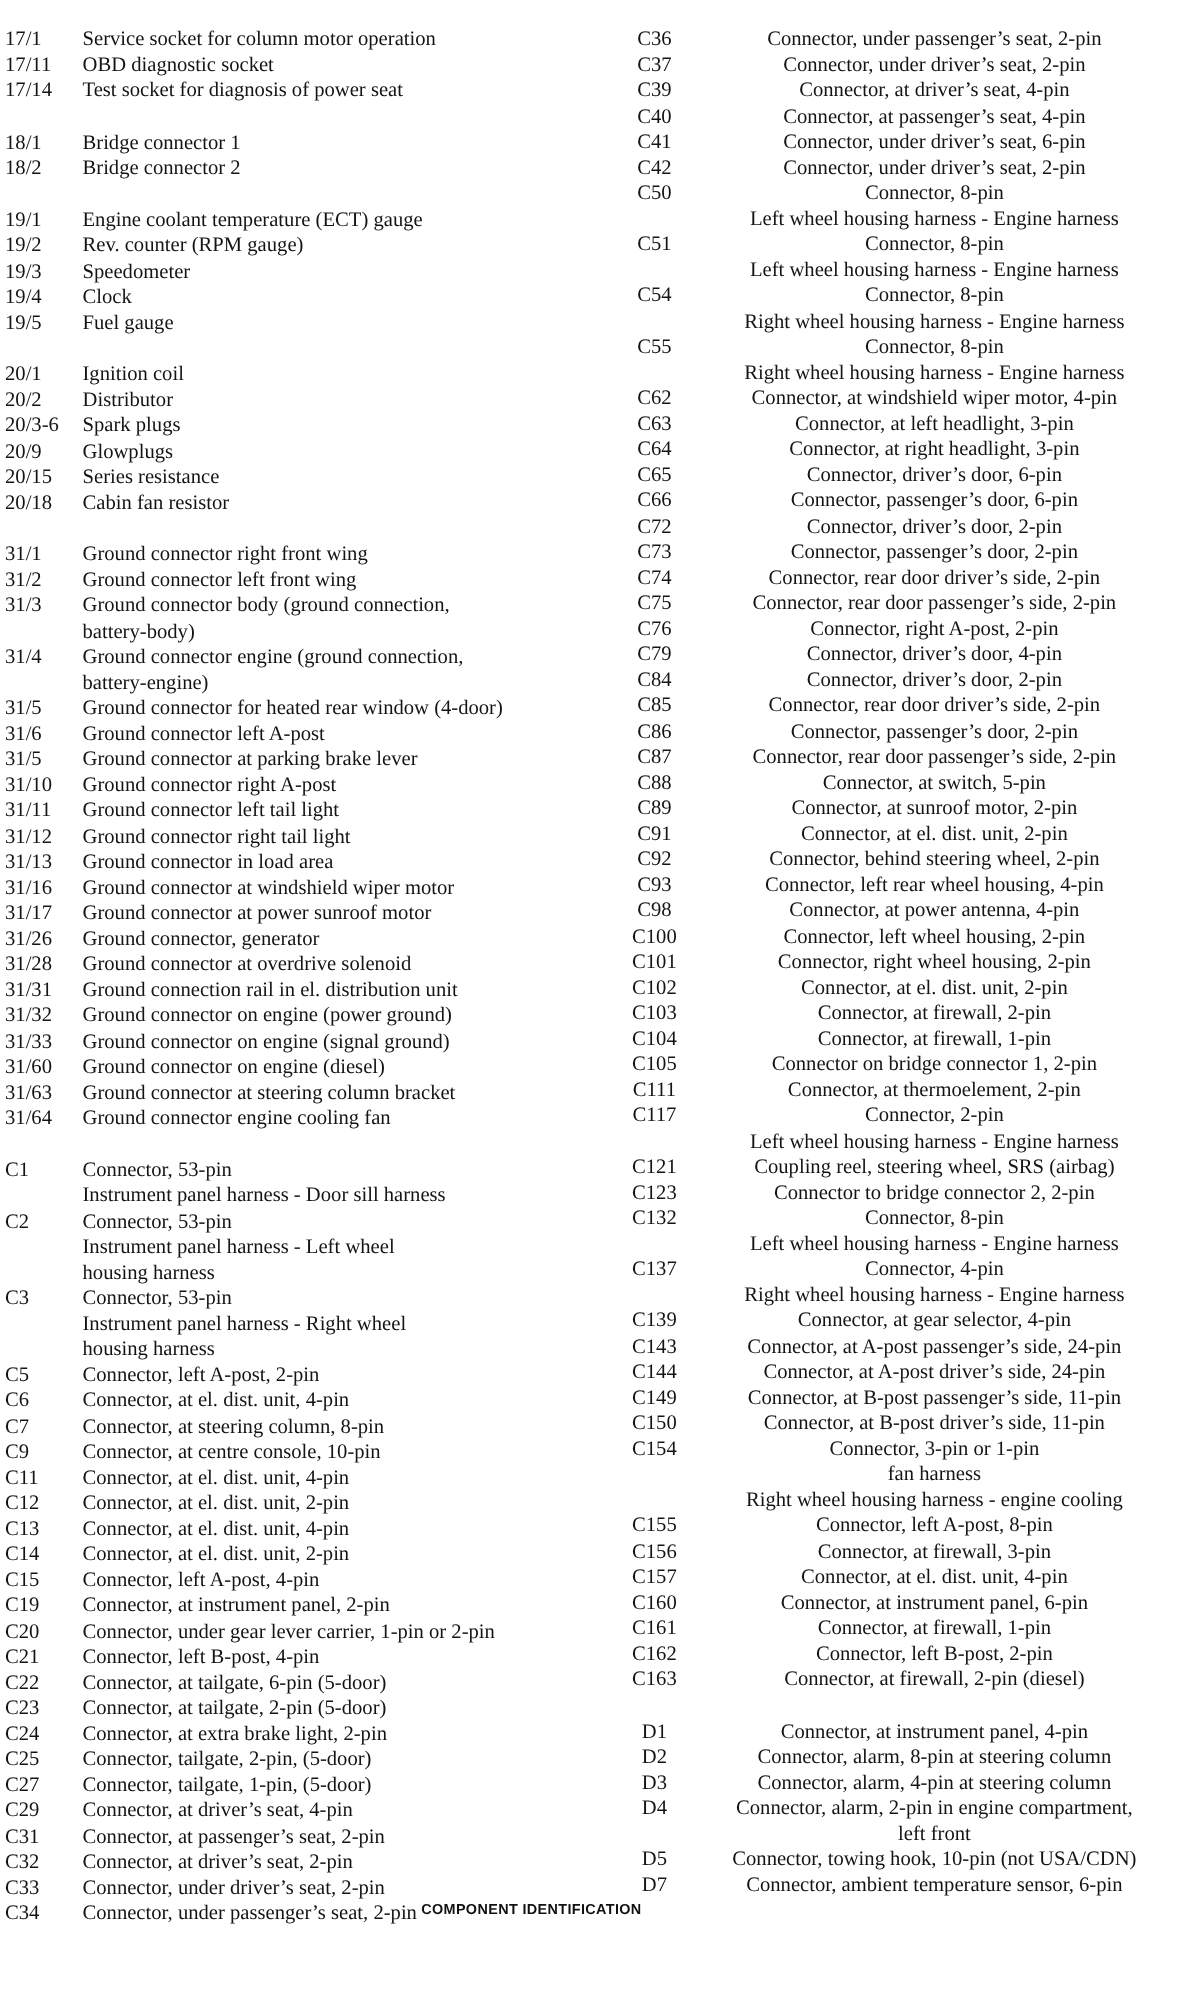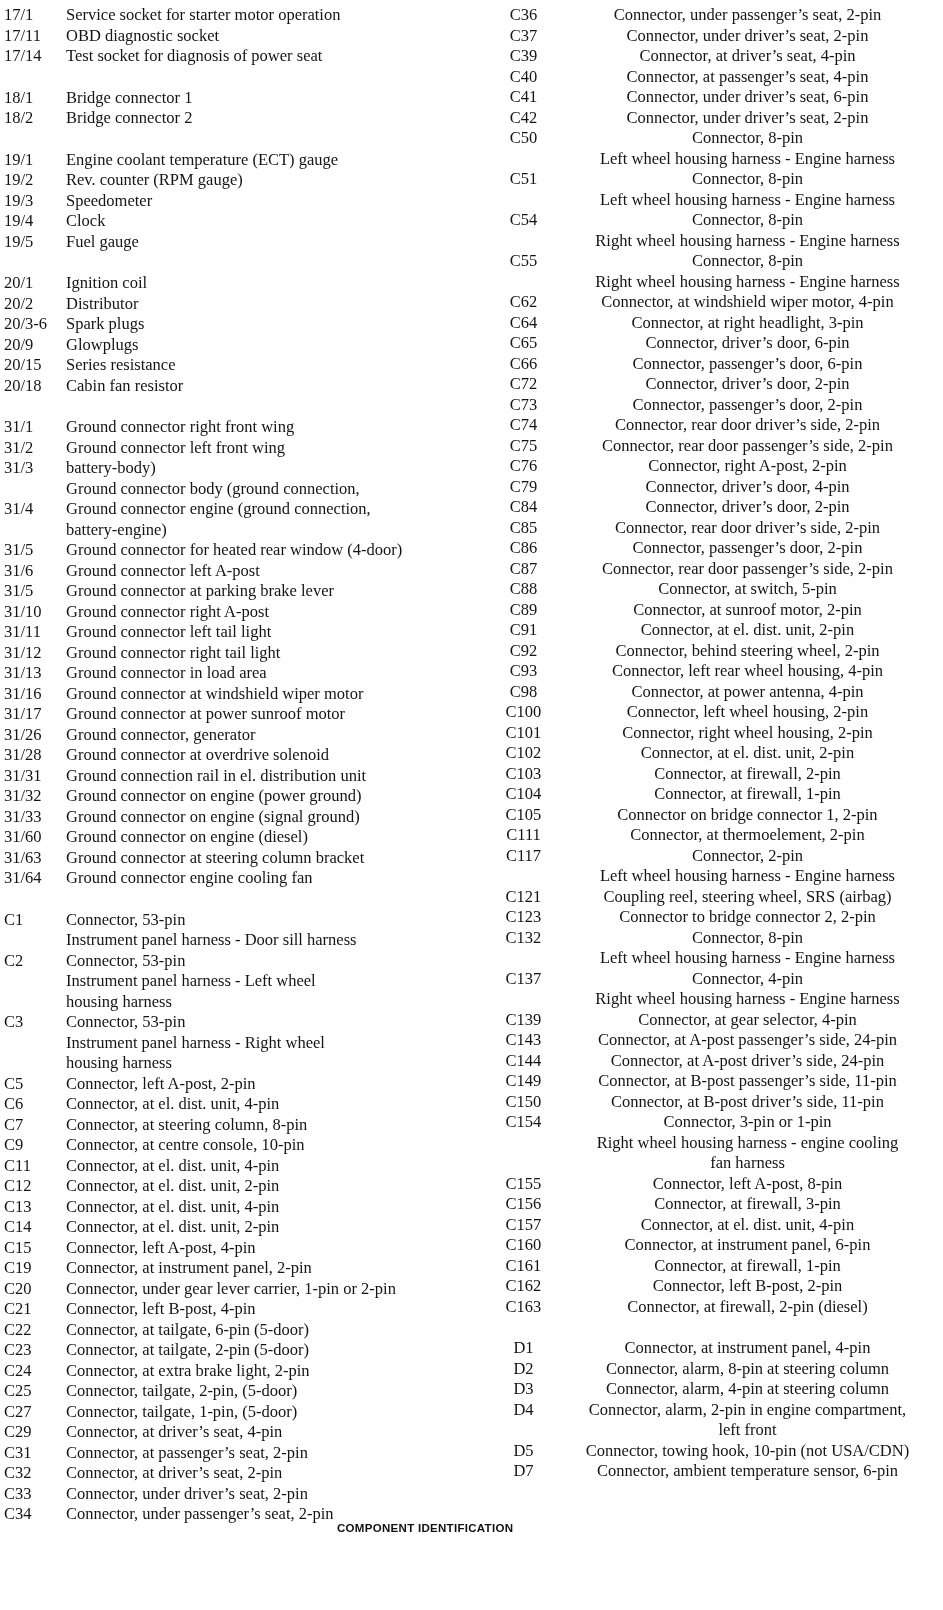--- a/index.html
+++ b/index.html
@@ -10,21 +10,21 @@
     color:#141414;
     font-family:"Liberation Serif", serif;
     font-size:16.5px;
     line-height:20.5px;
     overflow:hidden;
   }
   .col{position:absolute;top:5px;}
   .col-left{left:4px;width:464px;}
   .col-right{left:495px;width:448px;text-align:center;}
   .group{margin-top:21px;}
-  .group:first-child{margin-top:0;font-family:Liberation Serif, serif;}
+  .group:first-child{margin-top:16px;font-family:Liberation Serif, serif;}
   .entry{display:flex;align-items:flex-start;}
   .code{flex:0 0 62px;white-space:nowrap;}
   .col-right .code{flex-basis:57px;}
   .desc{flex:1 1 auto;min-width:0;}
   .line{white-space:nowrap;}
   .footer{
     position:absolute;
     top:1518px;left:337px;
     font-family:"Liberation Sans", sans-serif;
     font-weight:bold;
@@ -35,21 +35,21 @@
 </style>
 </head>
 <body>
 
 <div class="page">
   <div class="col col-left">
       <div class="group">
         <div class="entry">
           <span class="code">17/1</span>
           <div class="desc">
-            <div class="line">Service socket for starter motor operation</div>
+            <div class="line">Service socket for column motor operation</div>
           </div>
         </div>
         <div class="entry">
           <span class="code">17/11</span>
           <div class="desc">
             <div class="line">OBD diagnostic socket</div>
           </div>
         </div>
         <div class="entry">
           <span class="code">17/14</span>
@@ -151,22 +151,22 @@
         </div>
         <div class="entry">
           <span class="code">31/2</span>
           <div class="desc">
             <div class="line">Ground connector left front wing</div>
           </div>
         </div>
         <div class="entry">
           <span class="code">31/3</span>
           <div class="desc">
+            <div class="line">Ground connector body (ground connection,</div>
             <div class="line">battery-body)</div>
-            <div class="line">Ground connector body (ground connection,</div>
           </div>
         </div>
         <div class="entry">
           <span class="code">31/4</span>
           <div class="desc">
             <div class="line">Ground connector engine (ground connection,</div>
             <div class="line">battery-engine)</div>
           </div>
         </div>
         <div class="entry">
@@ -496,20 +496,26 @@
             <div class="line">Right wheel housing harness - Engine harness</div>
           </div>
         </div>
         <div class="entry">
           <span class="code">C62</span>
           <div class="desc">
             <div class="line">Connector, at windshield wiper motor, 4-pin</div>
           </div>
         </div>
         <div class="entry">
+          <span class="code">C63</span>
+          <div class="desc">
+            <div class="line">Connector, at left headlight, 3-pin</div>
+          </div>
+        </div>
+        <div class="entry">
           <span class="code">C64</span>
           <div class="desc">
             <div class="line">Connector, at right headlight, 3-pin</div>
           </div>
         </div>
         <div class="entry">
           <span class="code">C65</span>
           <div class="desc">
             <div class="line">Connector, driver’s door, 6-pin</div>
           </div>
@@ -718,22 +724,22 @@
         <div class="entry">
           <span class="code">C150</span>
           <div class="desc">
             <div class="line">Connector, at B-post driver’s side, 11-pin</div>
           </div>
         </div>
         <div class="entry">
           <span class="code">C154</span>
           <div class="desc">
             <div class="line">Connector, 3-pin or 1-pin</div>
+            <div class="line">fan harness</div>
             <div class="line">Right wheel housing harness - engine cooling</div>
-            <div class="line">fan harness</div>
           </div>
         </div>
         <div class="entry">
           <span class="code">C155</span>
           <div class="desc">
             <div class="line">Connector, left A-post, 8-pin</div>
           </div>
         </div>
         <div class="entry">
           <span class="code">C156</span>

